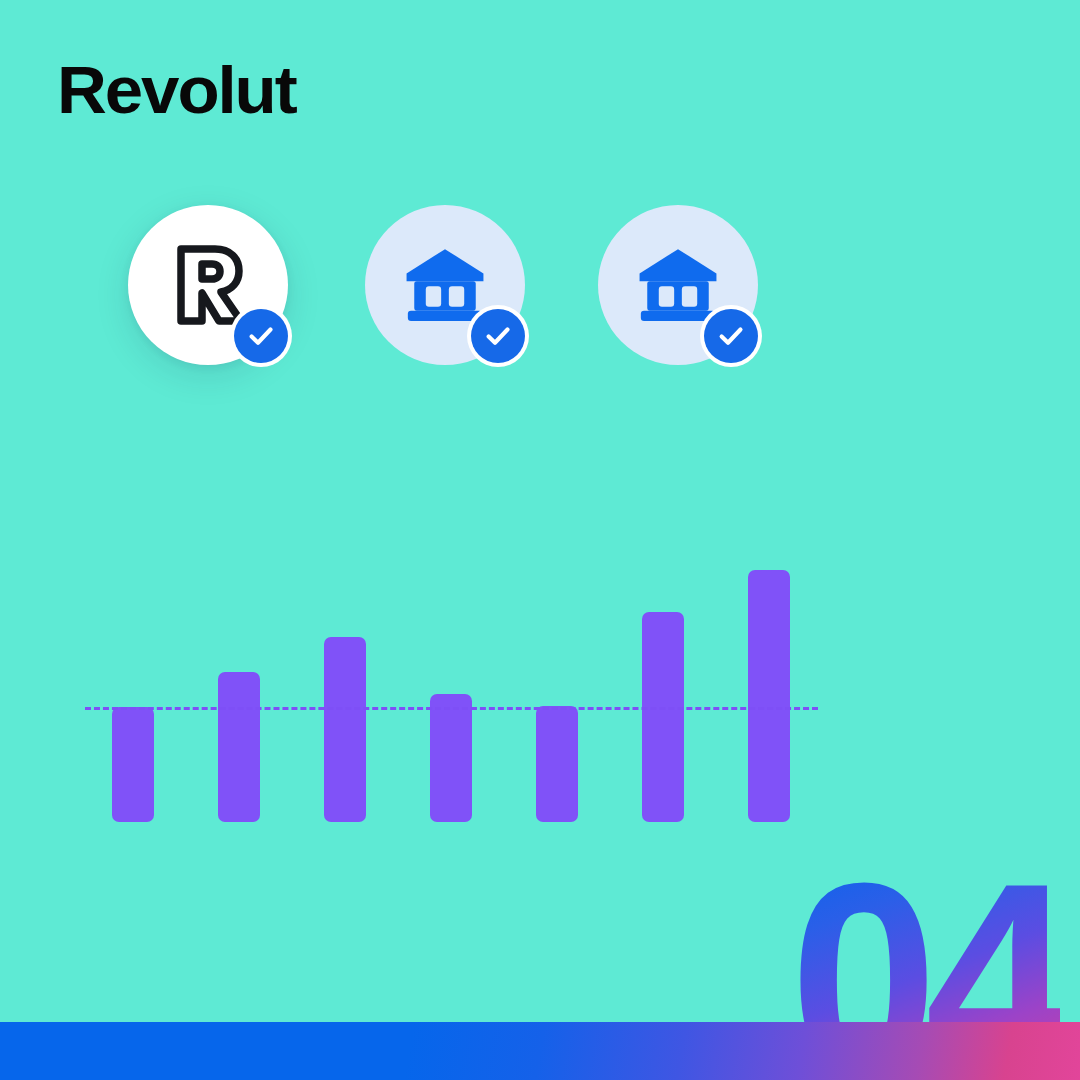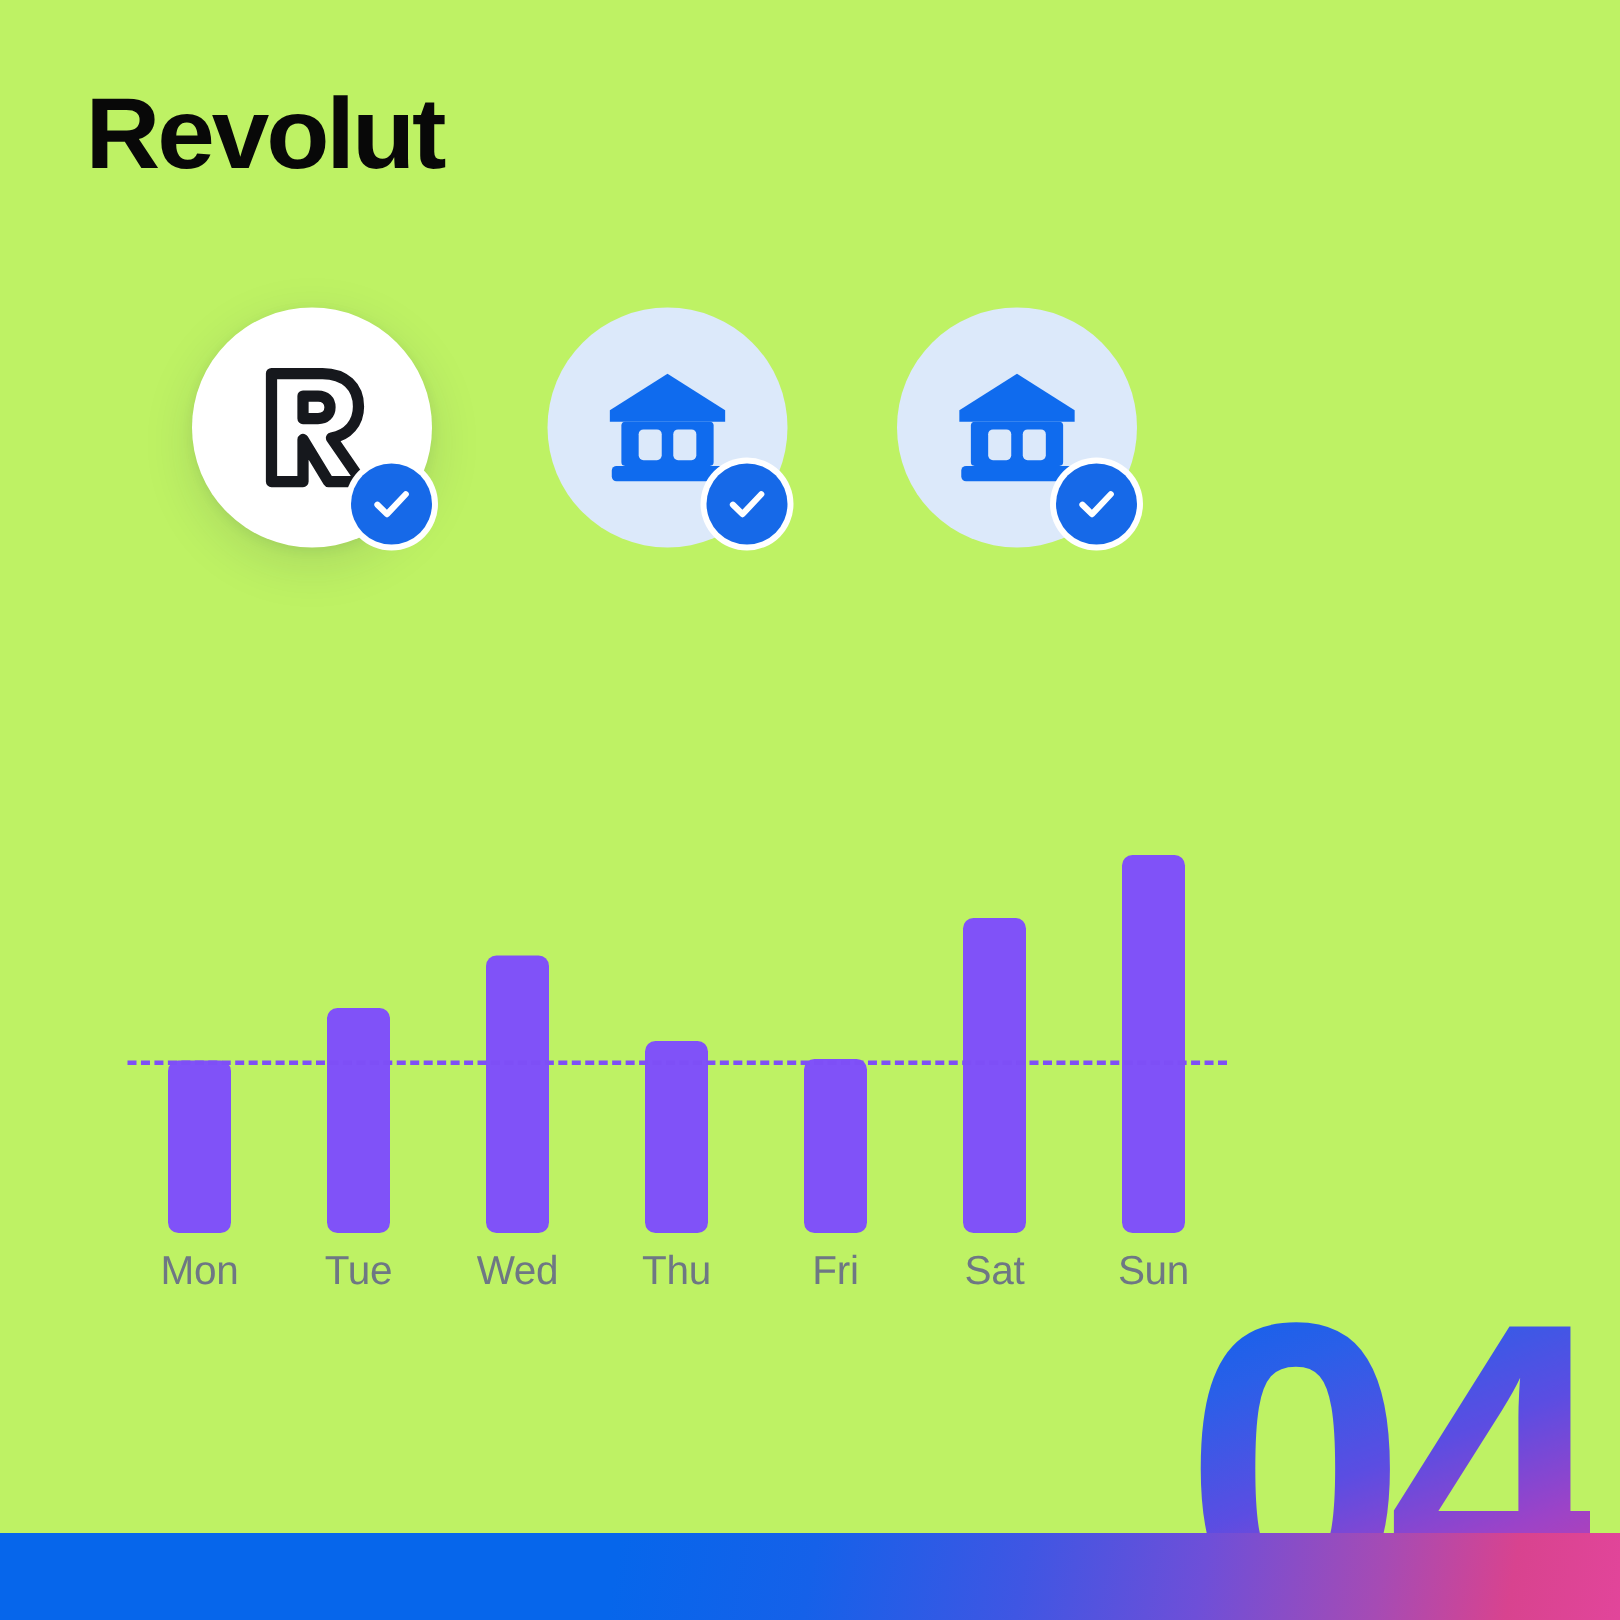--- a/index.html
+++ b/index.html
@@ -5,21 +5,21 @@
   * { margin:0; padding:0; box-sizing:border-box; }
   html, body {
     width:1080px; height:1080px;
     background:#ffffff;
     font-family:"Liberation Sans", sans-serif;
     overflow:hidden;
   }
   #stage {
     position:relative;
     width:1080px; height:1080px;
-    background:#bef264;
+    background:#5eead4;
     overflow:hidden;
   }
 
   
   #brand {
     position:absolute;
     left:57px; top:56px;
     font-family:"Liberation Sans", sans-serif;
     font-size:67px;
     font-weight:700;
@@ -228,29 +228,19 @@
       <div id="avg-line" style="top: 167px; border-top-color: rgb(126, 79, 246);"></div>
 
     <div class="bar" style="left: 27px; height: 115px; width: 42px; background: rgb(128, 82, 248); border-radius: 7px;"></div>
         <div class="bar" style="left: 133px; height: 150px; width: 42px; background: rgb(128, 82, 248); border-radius: 7px;"></div>
         <div class="bar" style="left: 239px; height: 185px; width: 42px; background: rgb(128, 82, 248); border-radius: 7px;"></div>
         <div class="bar" style="left: 345px; height: 128px; width: 42px; background: rgb(128, 82, 248); border-radius: 7px;"></div>
         <div class="bar" style="left: 451px; height: 116px; width: 42px; background: rgb(128, 82, 248); border-radius: 7px;"></div>
         <div class="bar" style="left: 557px; height: 210px; width: 42px; background: rgb(128, 82, 248); border-radius: 7px;"></div>
         <div class="bar" style="left: 663px; height: 252px; width: 42px; background: rgb(128, 82, 248); border-radius: 7px;"></div>
       </div>
-    <div id="xlabels">
-
-    <div class="xlabel" style="left: -2px;">Mon</div>
-        <div class="xlabel" style="left: 104px;">Tue</div>
-        <div class="xlabel" style="left: 210px;">Wed</div>
-        <div class="xlabel" style="left: 316px;">Thu</div>
-        <div class="xlabel" style="left: 422px;">Fri</div>
-        <div class="xlabel" style="left: 528px;">Sat</div>
-        <div class="xlabel" style="left: 634px;">Sun</div>
-      </div>
   </div>
 
   <div id="bignum">04</div>
 
   <div id="bottom-bar"></div>
 
 </div>
 
 </body></html>

